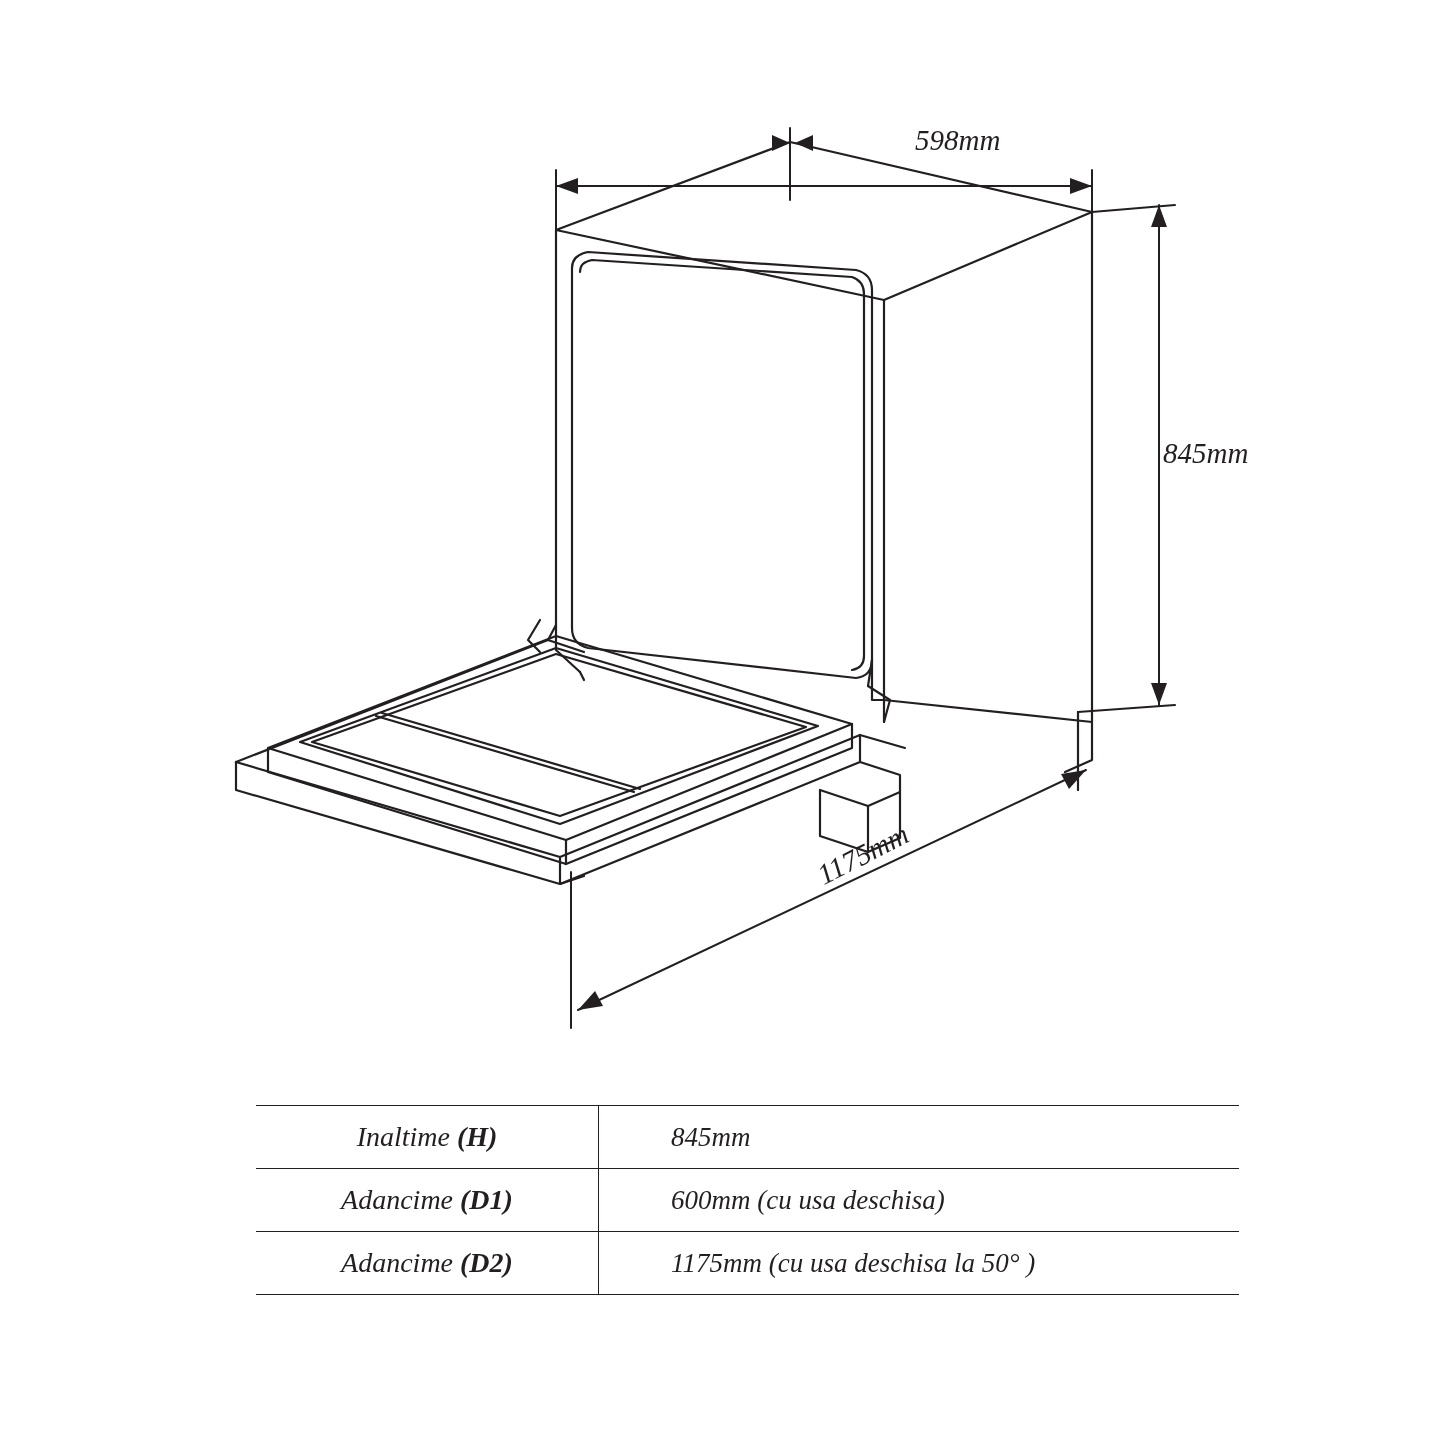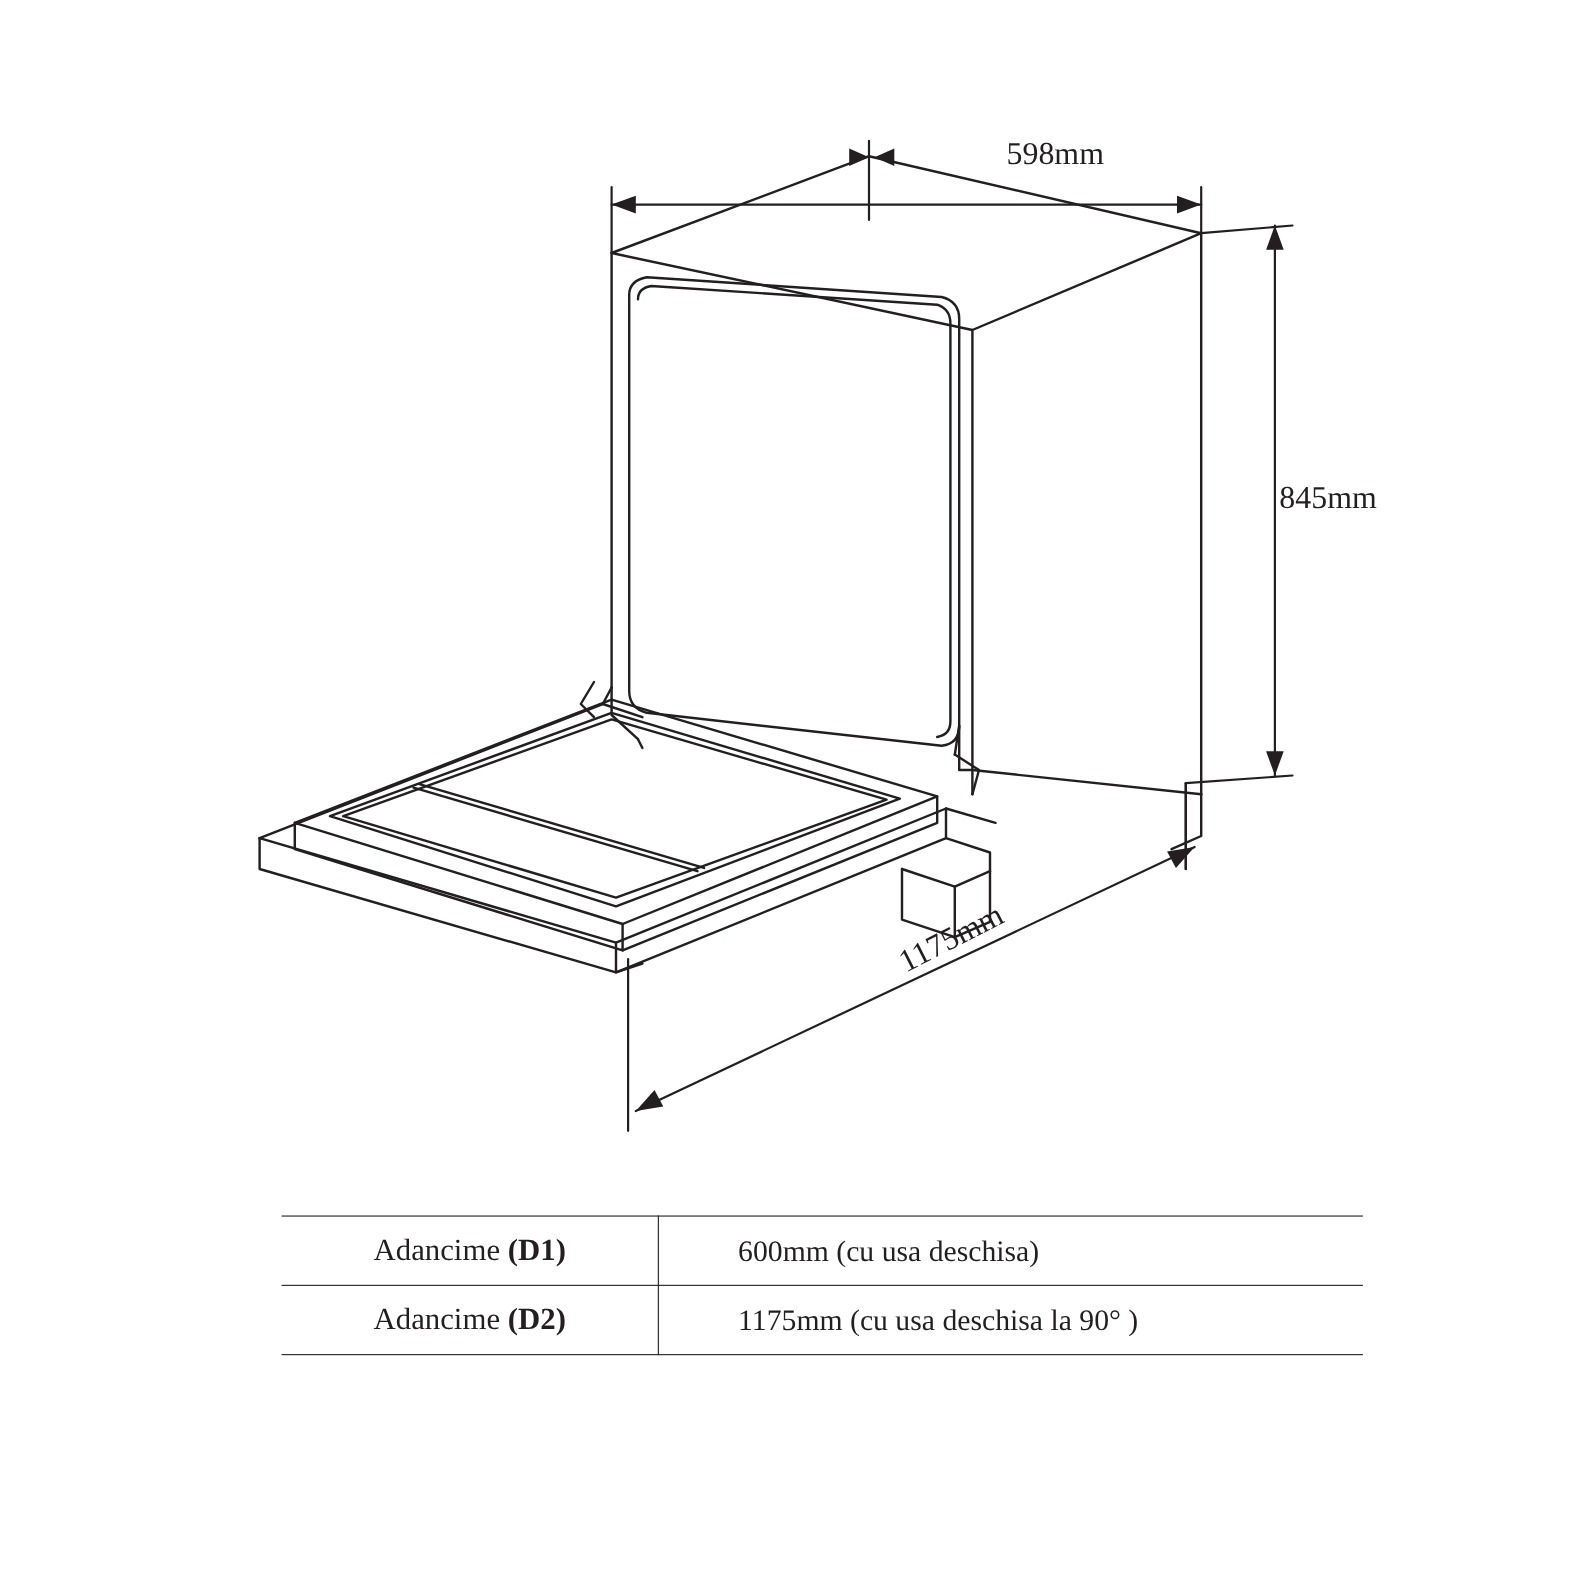--- a/index.html
+++ b/index.html
@@ -12,20 +12,21 @@
     height: 1445px;
     font-family: "Liberation Serif", serif;
     color: #231f20;
     position: relative;
     overflow: hidden;
   }
   #page {
     position: relative;
     width: 1445px;
     height: 1445px;
+    font-style: italic;
   }
   #drawing {
     position: absolute;
     left: 0;
     top: 0;
     width: 1445px;
     height: 1445px;
   }
   .dim-label {
     position: absolute;
@@ -172,30 +173,37 @@
       </g>
     </g>
   </svg>
 
   <div class="dim-label" id="label-width">598mm</div>
   <div class="dim-label" id="label-height">845mm</div>
   <div class="dim-label" id="label-depth">1175mm</div>
 
   <table id="spec-table">
     <tbody>
+      <tr>
+        <td>
+          <span>Inaltime</span>
+          <span class="lbl-strong">(H)</span>
+        </td>
+        <td>845mm</td>
+      </tr>
       <tr>
         <td>
           <span>Adancime</span>
           <span class="lbl-strong">(D1)</span>
         </td>
         <td>600mm (cu usa deschisa)</td>
       </tr>
       <tr>
         <td>
           <span>Adancime</span>
           <span class="lbl-strong">(D2)</span>
         </td>
-        <td>1175mm (cu usa deschisa la 90° )</td>
+        <td>1175mm (cu usa deschisa la 50° )</td>
       </tr>
     </tbody>
   </table>
 
 </div>
 
 </body></html>

